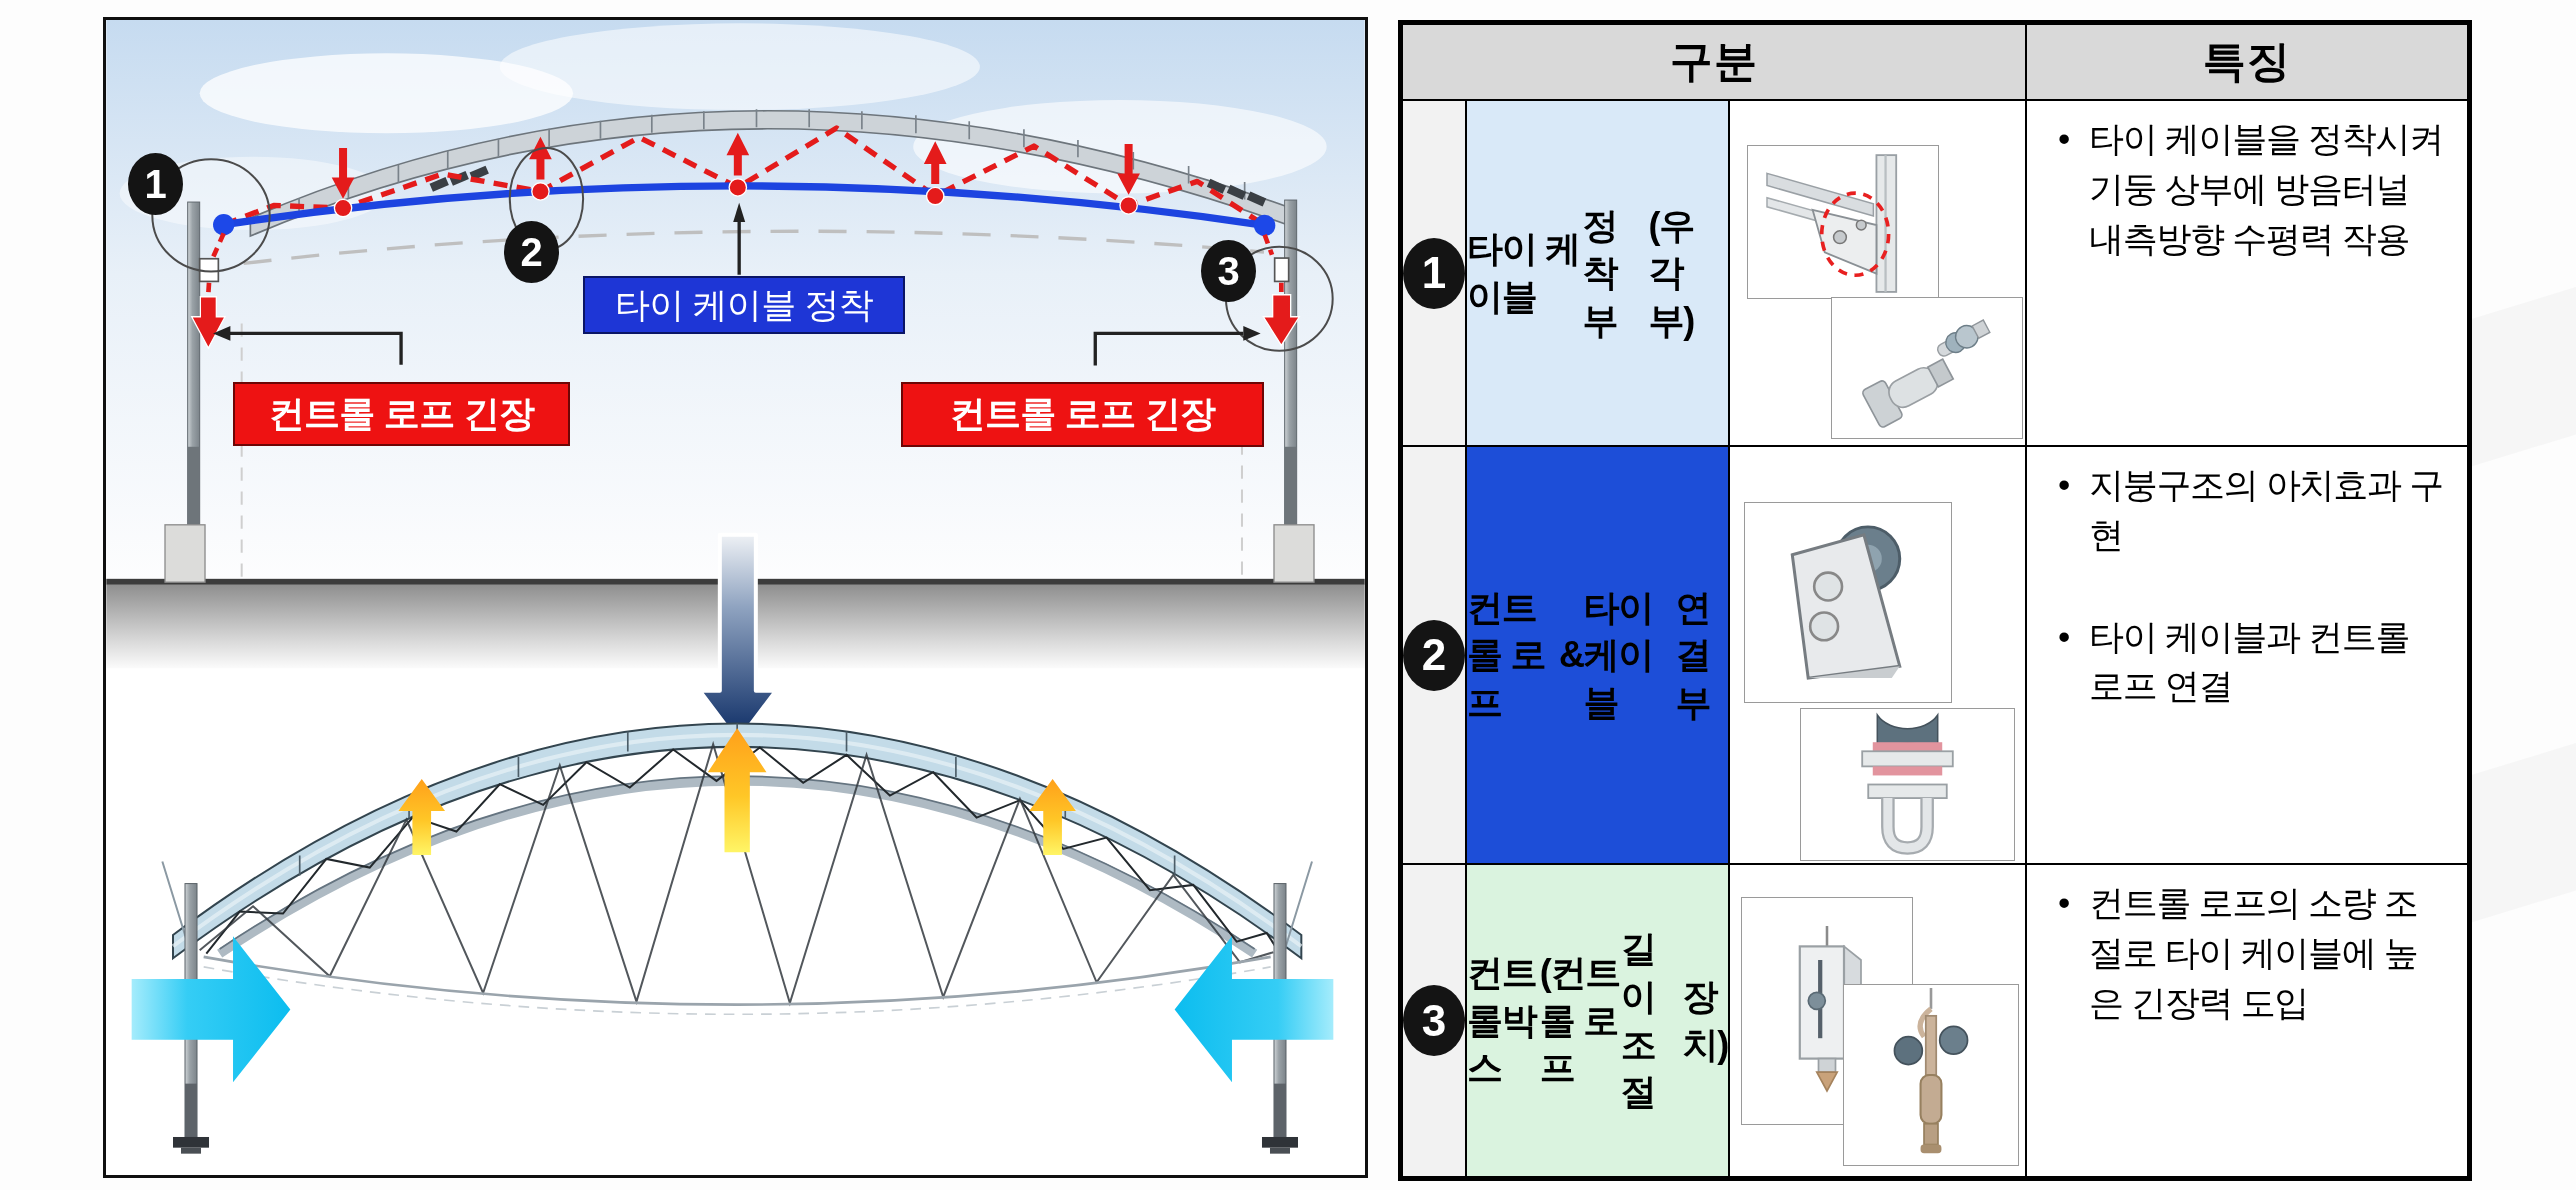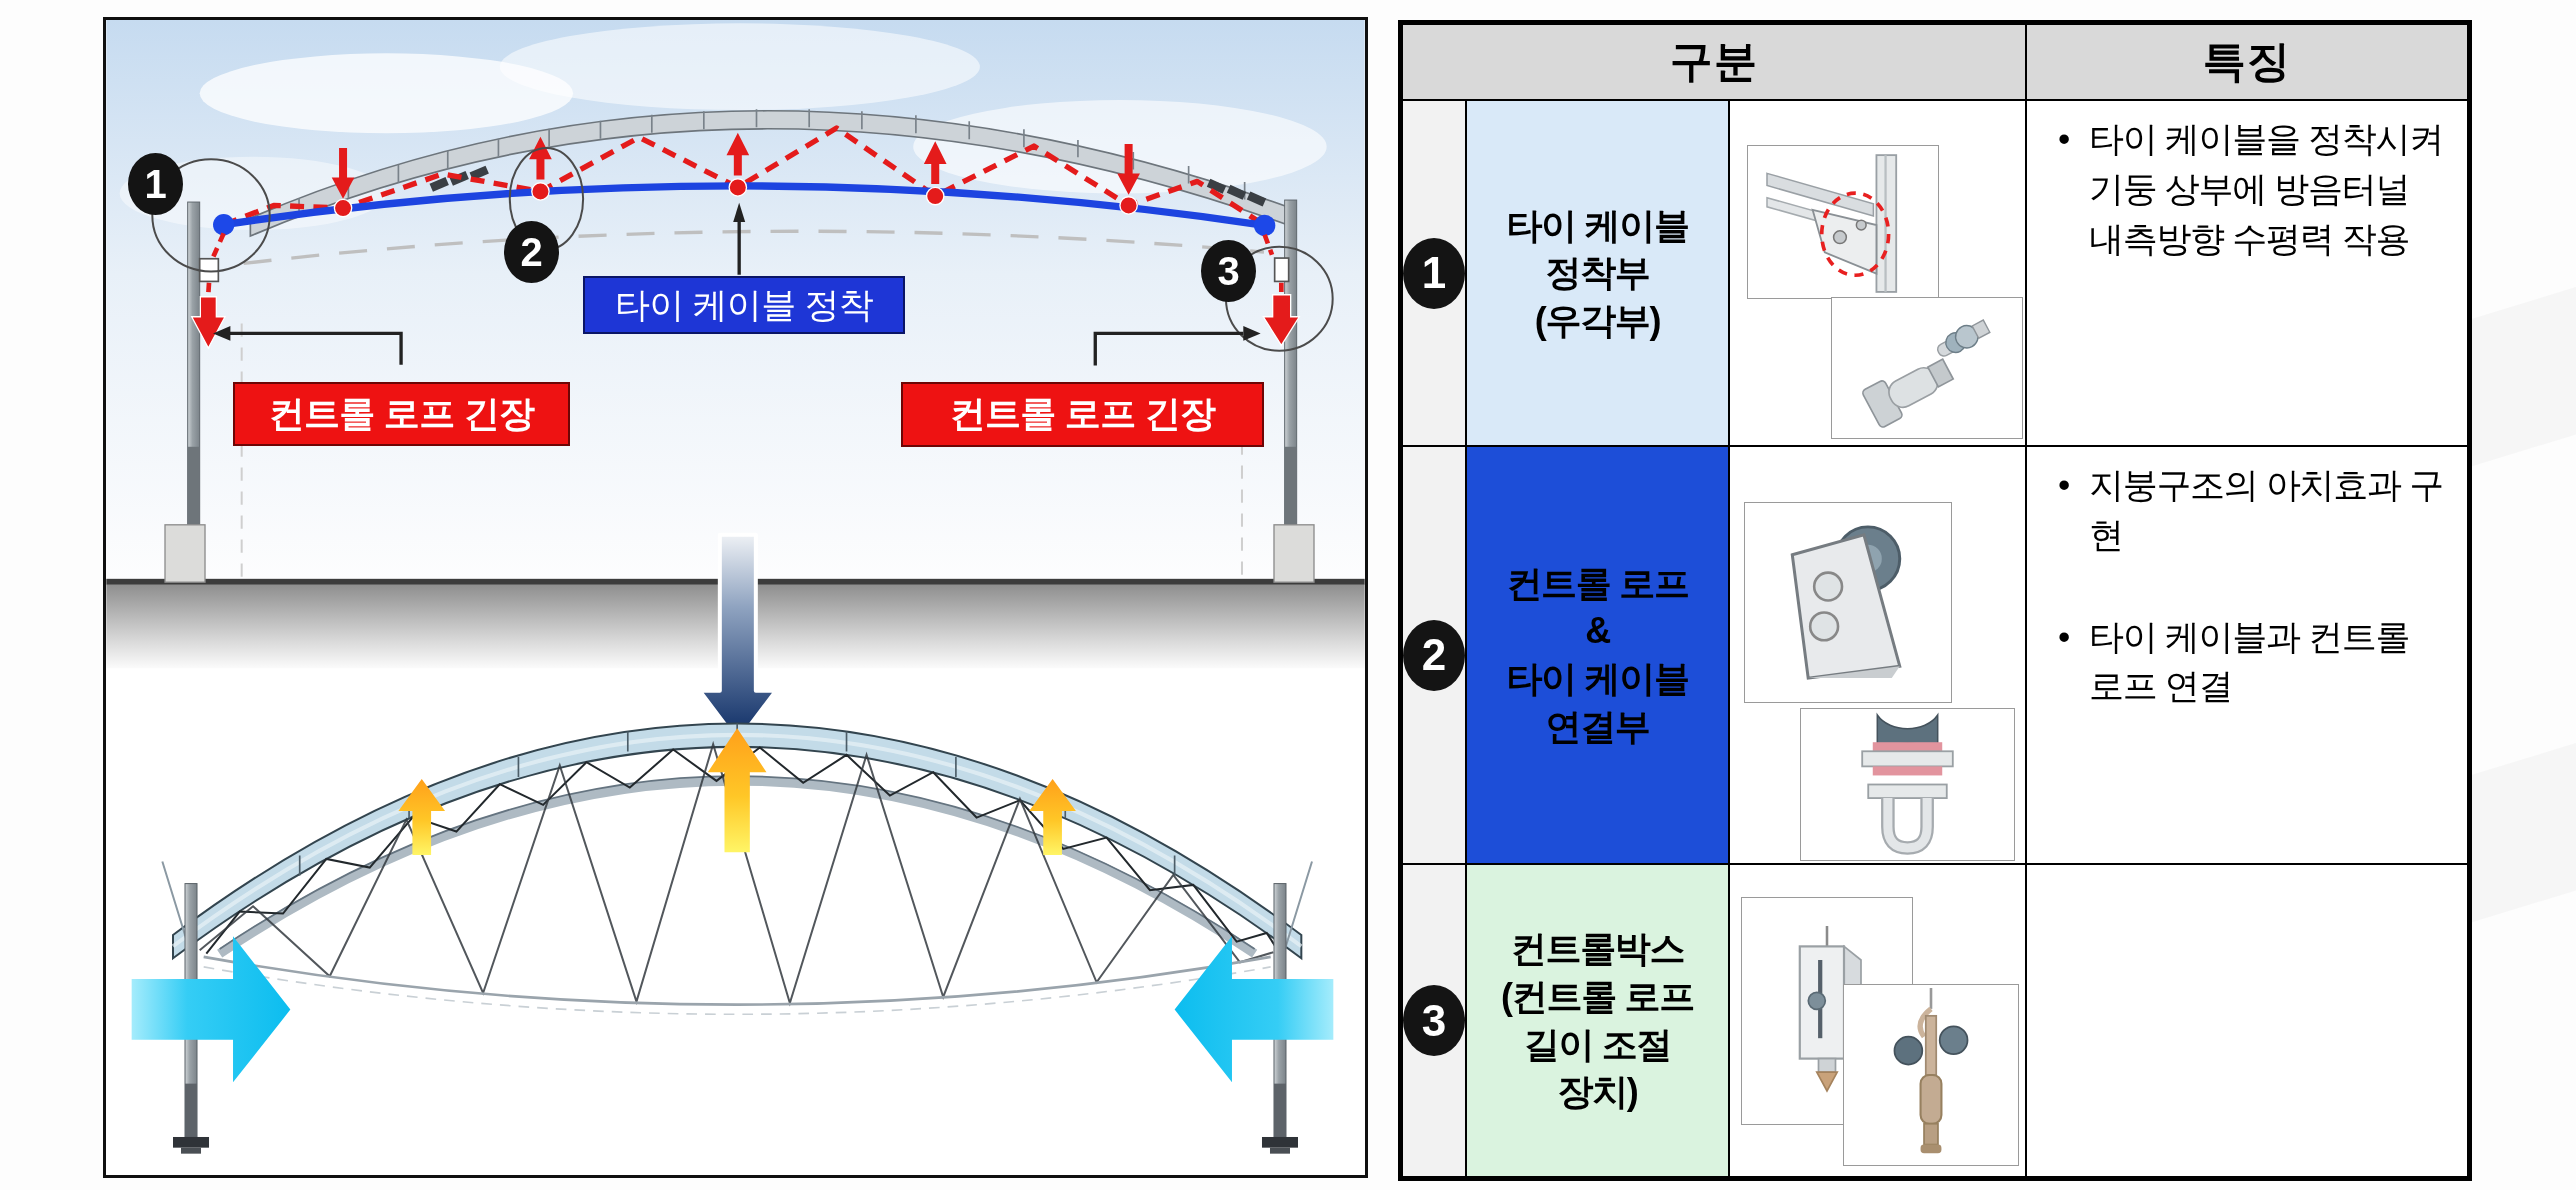--- a/index.html
+++ b/index.html
@@ -28,21 +28,21 @@
   .tablebox{position:absolute;left:1398px;top:20px;width:1074px;height:1161px;z-index:1;
             border:5.4px solid #000;box-sizing:border-box;background:#000;
             display:grid;grid-template-columns:62px 261px 295px 1fr;
             grid-template-rows:74px 344px 416px 1fr;gap:2px;}
   .cell{background:#fff;position:relative;display:flex;align-items:center;justify-content:center;
         box-sizing:border-box;}
   .hdr{background:#d9d9d9;font-weight:bold;font-size:43px;letter-spacing:1.3px;}
   .span3{grid-column:1/4;}
   .numcell{background:#f2f2f2;}
   .numcell .badge{width:63px;height:71px;font-size:44px;display:flex;align-items:center;justify-content:center;}
-  .labelcell{flex-direction:column;font-weight:bold;font-size:36px;line-height:1.32;letter-spacing:-1.3px;}
+  .labelcell{flex-direction:row;font-weight:bold;font-size:36px;line-height:1.32;letter-spacing:-1.3px;}
   .labelcell .label-line:empty{display:none;}
   .lbl-blue{background:#d9e9f8;} .lbl-pink{background:#1d4ed8;} .lbl-green{background:#daf3df;}
   .imgcell{background:#fff;}
   .imgbox{position:absolute;background:#fff;border:1.3px solid #9a9a9a;box-sizing:border-box;}
   .imgbox svg{width:100%;height:100%;display:block;}
   .featcell{flex-direction:column;align-items:flex-start;justify-content:flex-start;row-gap:52px;
             padding:13.4px 17.4px 13.4px 27px;font-size:35px;line-height:1.42;letter-spacing:-1.3px;}
   .bullet{position:relative;padding-left:35px;}
   .bullet::before{content:"•";position:absolute;left:4px;top:0;}
 </style>
@@ -334,16 +334,17 @@
           <rect x="47" y="16" width="6" height="34" fill="#cbb39b" stroke="#a08a71" stroke-width="1"></rect>
           <circle cx="37" cy="36" r="8" fill="#5d717e" stroke="#44525c" stroke-width="1"></circle>
           <circle cx="63" cy="30" r="8" fill="#6b7f8c" stroke="#44525c" stroke-width="1"></circle>
           <rect x="44" y="50" width="12" height="28" rx="5" fill="#c3ab92" stroke="#97805f" stroke-width="1.2"></rect>
           <rect x="46" y="78" width="8" height="12" fill="#b89f83" stroke="#97805f" stroke-width="1"></rect>
           <rect x="44" y="90" width="12" height="5" rx="2" fill="#a98f6f"></rect>
         </svg>
       </div>
     </div>
     <div class="cell featcell">
+      <div class="bullet">컨트롤 로프의 소량 조절로 타이 케이블에 높은 긴장력 도입</div>
     </div>
   </div>
 </div>
 
 
 </body></html>

